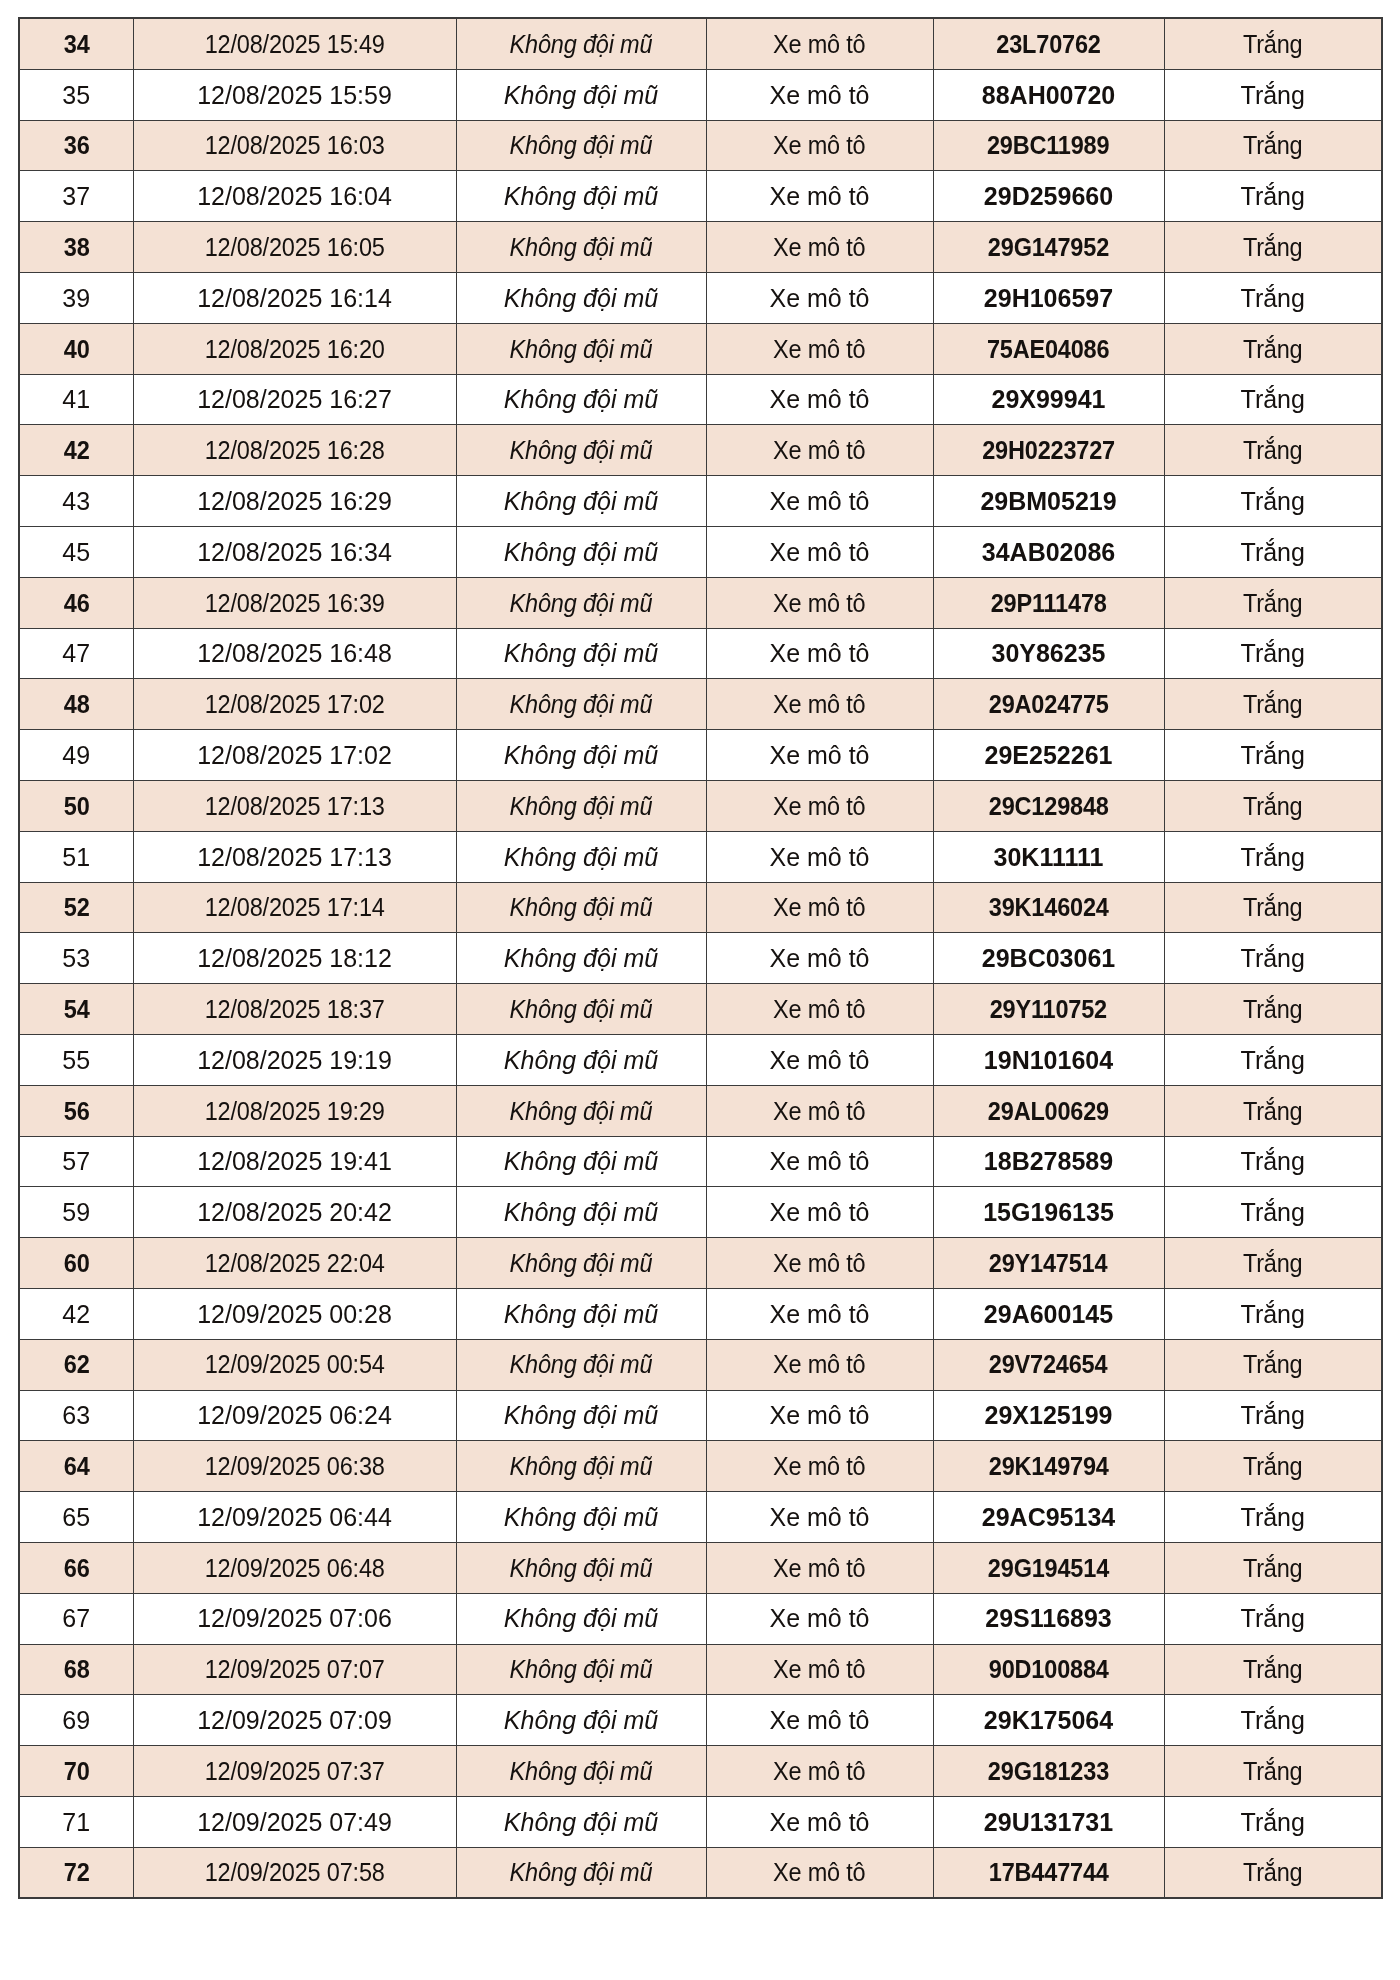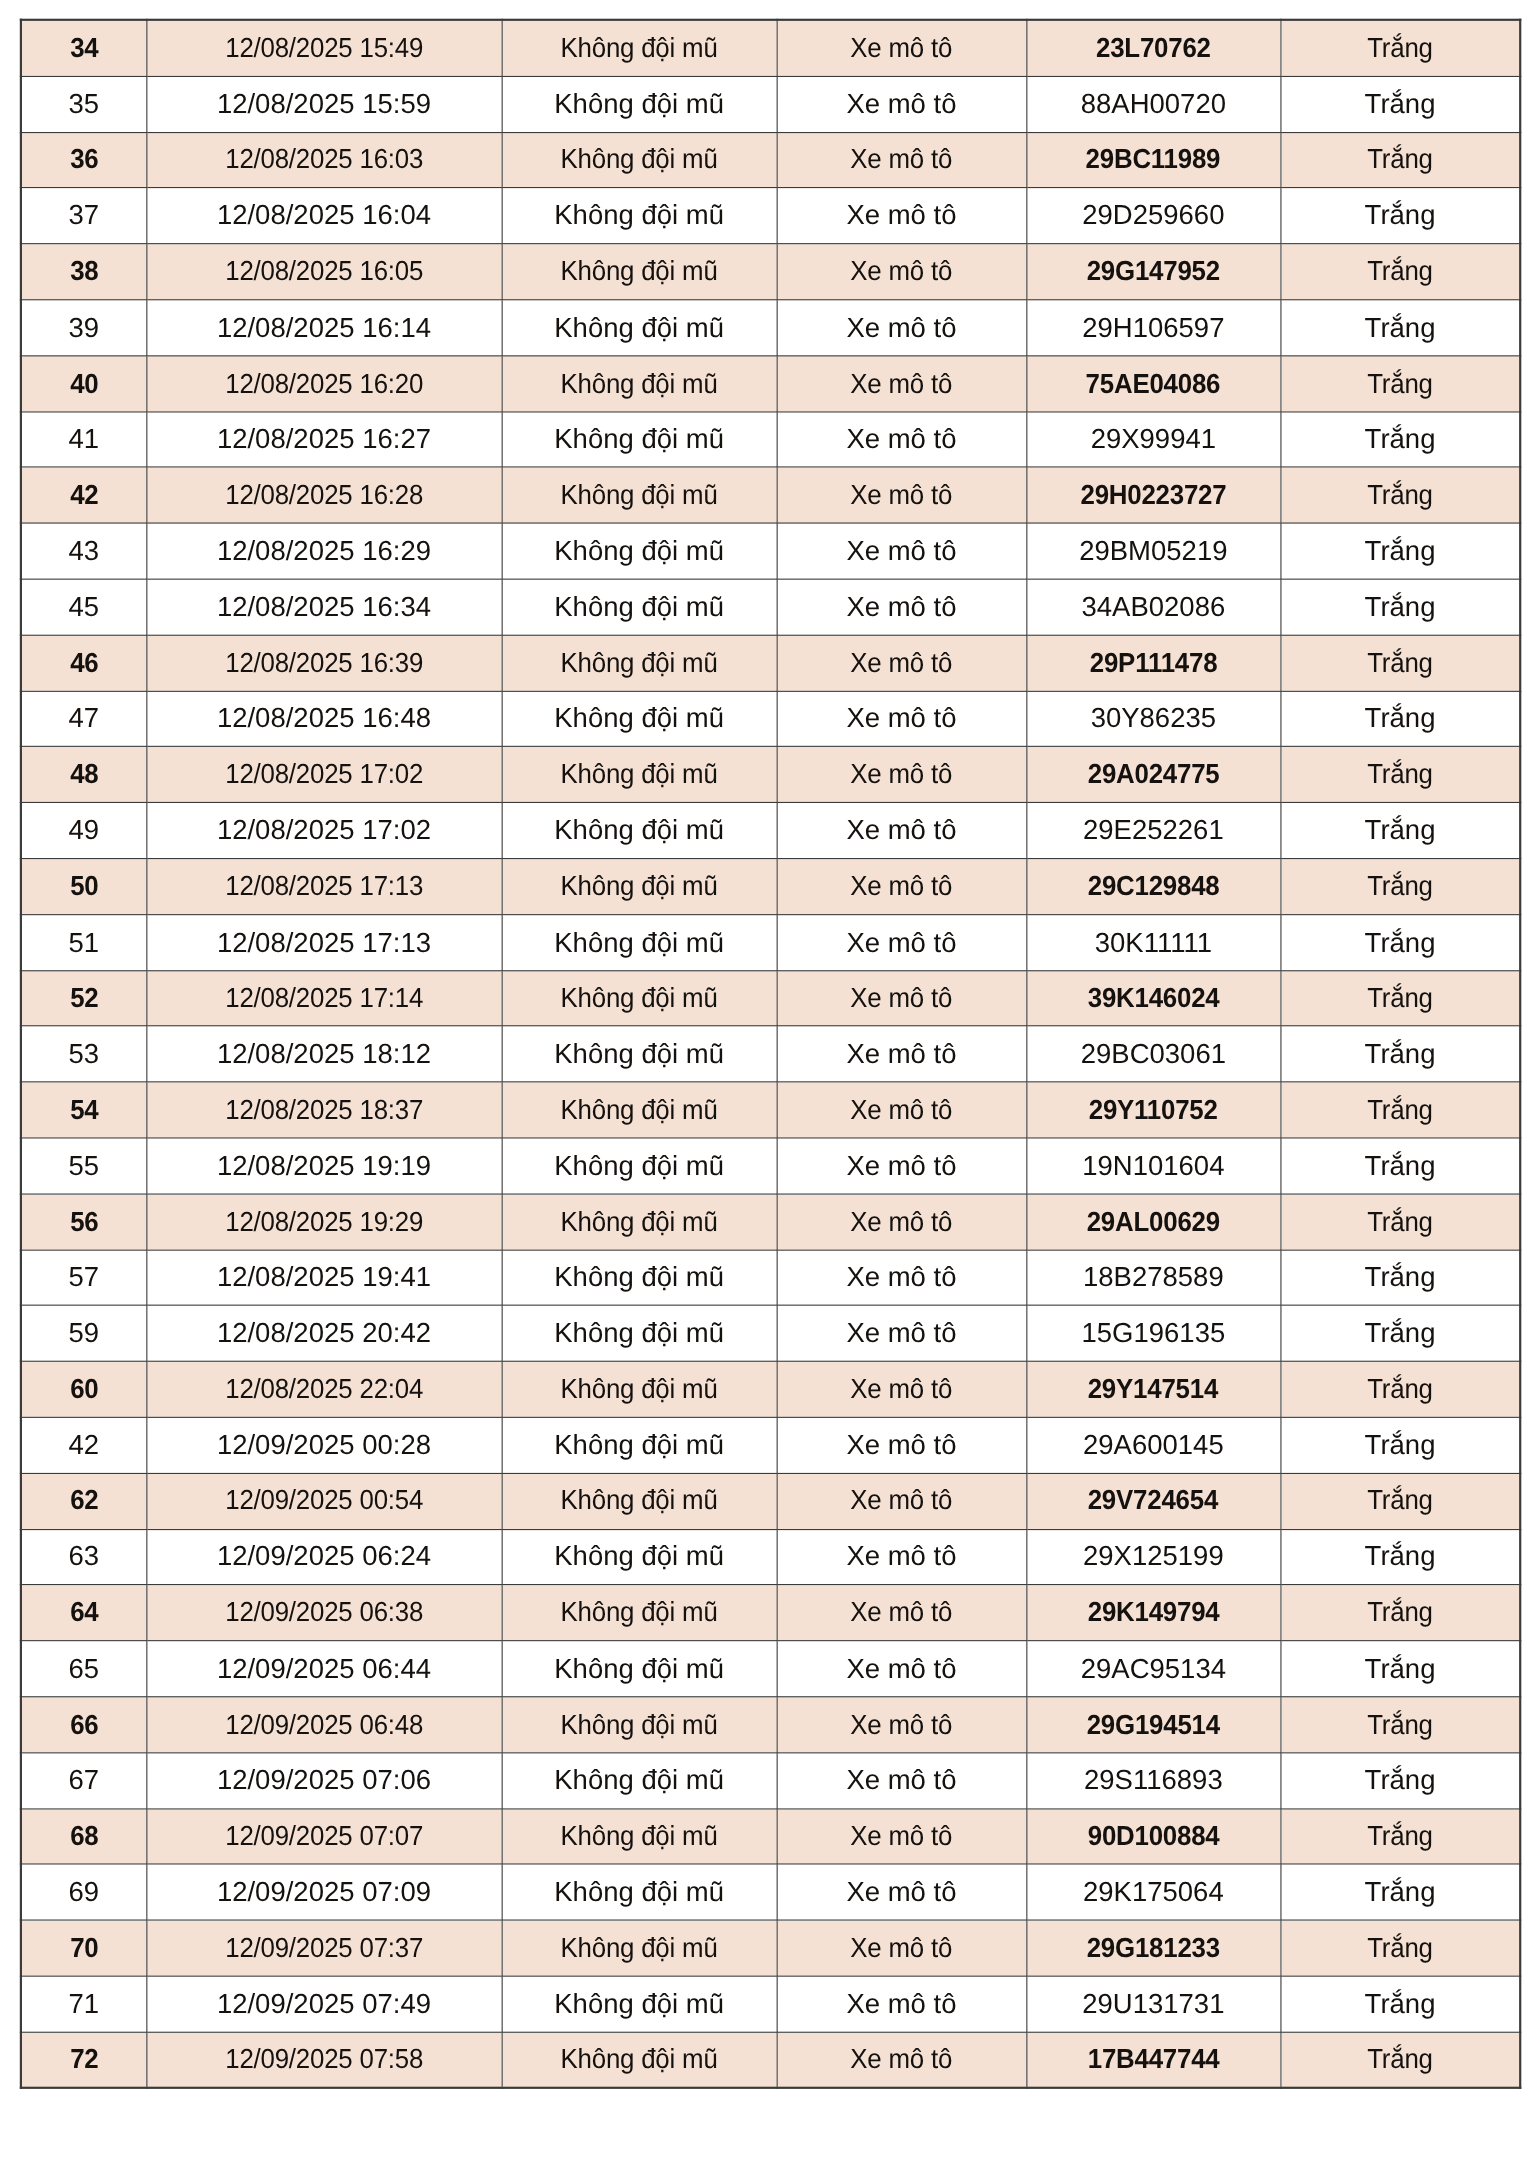--- a/index.html
+++ b/index.html
@@ -54,23 +54,23 @@
   col.c-color    { width: 218px; }
 
   tr.shaded td { background: #f4e1d4; }
   tr.plain  td { background: #ffffff; }
 
   
   tr.shaded td { letter-spacing: -0.2px; transform: none; }
 
   td.stt        { font-size: 27px; }
   td.time       { font-size: 24px; }
-  td.violation  { font-size: 24px; }
+  td.violation  { font-size: 24px; font-style: italic; }
   td.vehicle    { font-size: 24px; }
-  td.plate      { font-size: 24px; font-weight: 400; }
+  td.plate      { font-size: 24px; font-weight: 700; }
   td.color      { font-size: 25px; margin-left: 48px; }
 
   tr.shaded td.stt,
   tr.shaded td.time,
   tr.shaded td.violation,
   tr.shaded td.vehicle,
   tr.shaded td.plate,
   tr.shaded td.color {
     font-weight: 700;
   }

